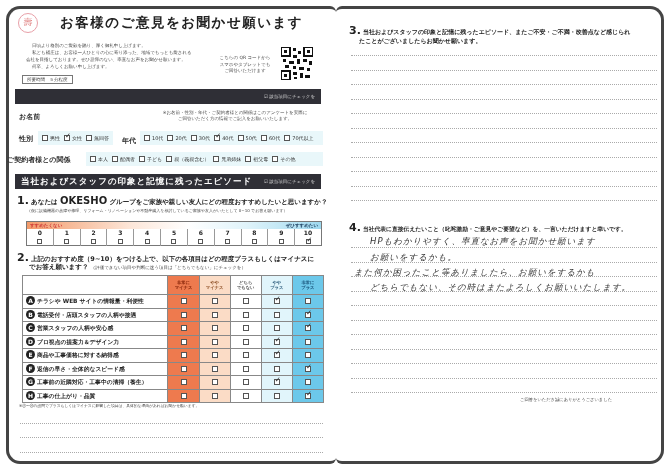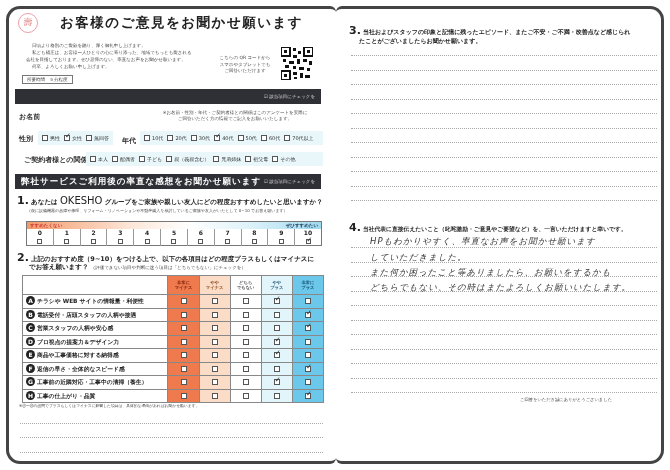--- a/index.html
+++ b/index.html
@@ -115,47 +115,47 @@
   <span class="cb checked"></span>
     <span>40代</span>
   <span class="cb"></span>
     <span>50代</span>
   <span class="cb"></span>
     <span>60代</span>
   <span class="cb"></span>
     <span>70代以上</span>
 </div>
 
-<div class="abs label-b" style="left:24px;top:155px">ご契約者様との関係</div>
+<div class="abs label-b" style="left:7px;top:155px">ご契約者様との関係</div>
 <div class="abs opt-row" style="left:86px;top:152px;width:237px">
   <span class="cb"></span>
     <span>本人</span>
   <span class="cb"></span>
     <span>配偶者</span>
   <span class="cb"></span>
     <span>子ども</span>
   <span class="cb"></span>
     <span>親（義親含む）</span>
   <span class="cb"></span>
     <span>兄弟姉妹</span>
   <span class="cb"></span>
     <span>祖父母</span>
   <span class="cb"></span>
     <span>その他</span>
 </div>
 
 <div class="abs section-bar" style="top:174px">
-  <span>弊社サービスご利用後の率直な感想をお聞かせ願います</span>
+  <span>当社およびスタッフの印象と記憶に残ったエピソード</span>
   <span class="bar-note">☑ 該当項目にチェックを</span>
 </div>
 
 <div class="abs q-head" style="left:17px;top:194px;white-space:nowrap">
   <span class="q-num">1.</span>
   <span>あなたは</span>
-  <span style="font-size:10px;font-weight:400">OKESHO</span>
+  <span style="font-size:10px;font-weight:700">OKESHO</span>
   <span>グループをご家族や親しい友人にどの程度おすすめしたいと思いますか？</span>
 </div>
 <div class="abs small" style="left:27px;top:208px;font-size:4px;white-space:nowrap">（仮に設備機器の故障や修理、リフォーム・リノベーションや不動産購入を検討しているご家族や友人がいたとして 0~10 でお答え願います）</div>
 
 <div class="abs scale">
   <div class="scale-bar">
     <span style="position:absolute;left:3px;top:0;line-height:7px">すすめたくない</span>
     <span style="position:absolute;right:3px;top:0;line-height:7px;color:#135">ぜひすすめたい</span>
   </div>
   <div class="scale-cells" id="scale-cells">
@@ -311,17 +311,17 @@
     <div class="dot-line" style="left: 351px; width: 306px; top: 291px;"></div>
     <div class="dot-line" style="left: 351px; width: 306px; top: 305px;"></div>
     <div class="dot-line" style="left: 351px; width: 306px; top: 320px;"></div>
     <div class="dot-line" style="left: 351px; width: 306px; top: 334px;"></div>
     <div class="dot-line" style="left: 351px; width: 306px; top: 349px;"></div>
     <div class="dot-line" style="left: 351px; width: 306px; top: 363px;"></div>
     <div class="dot-line" style="left: 351px; width: 306px; top: 378px;"></div>
     <div class="dot-line" style="left: 351px; width: 306px; top: 392px;"></div>
   </div>
 <div class="hand" style="left:370px;top:236px">HPもわかりやすく、率直なお声をお聞かせ願います</div>
-<div class="hand" style="left:370px;top:252px">していただきました。</div>
-<div class="hand" style="left:370px;top:267px">また何か困ったこと等ありましたら、お願いをするかも</div>
+<div class="hand" style="left:370px;top:252px">お願いをするかも。</div>
+<div class="hand" style="left:354px;top:267px">また何か困ったこと等ありましたら、お願いをするかも</div>
 <div class="hand" style="left:370px;top:282px">どちらでもない、その時はまたよろしくお願いいたします。</div>
 
 <div class="abs small" style="left:520px;top:397px;font-size:4.3px">ご回答をいただき誠にありがとうございました</div>
 
 </body></html>

